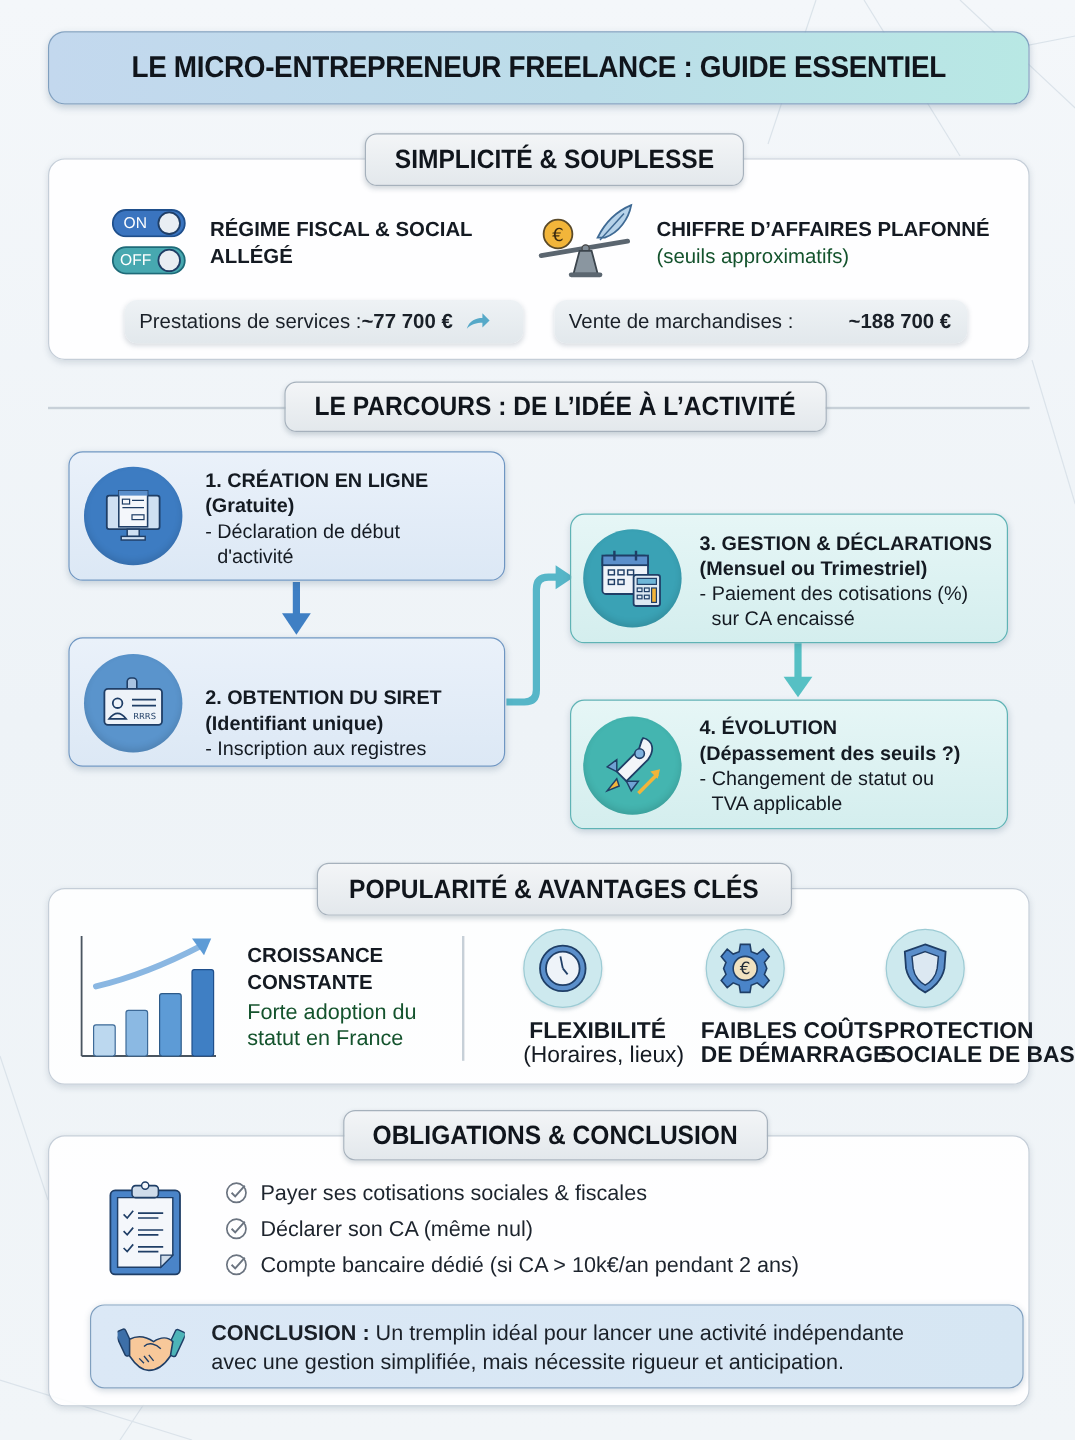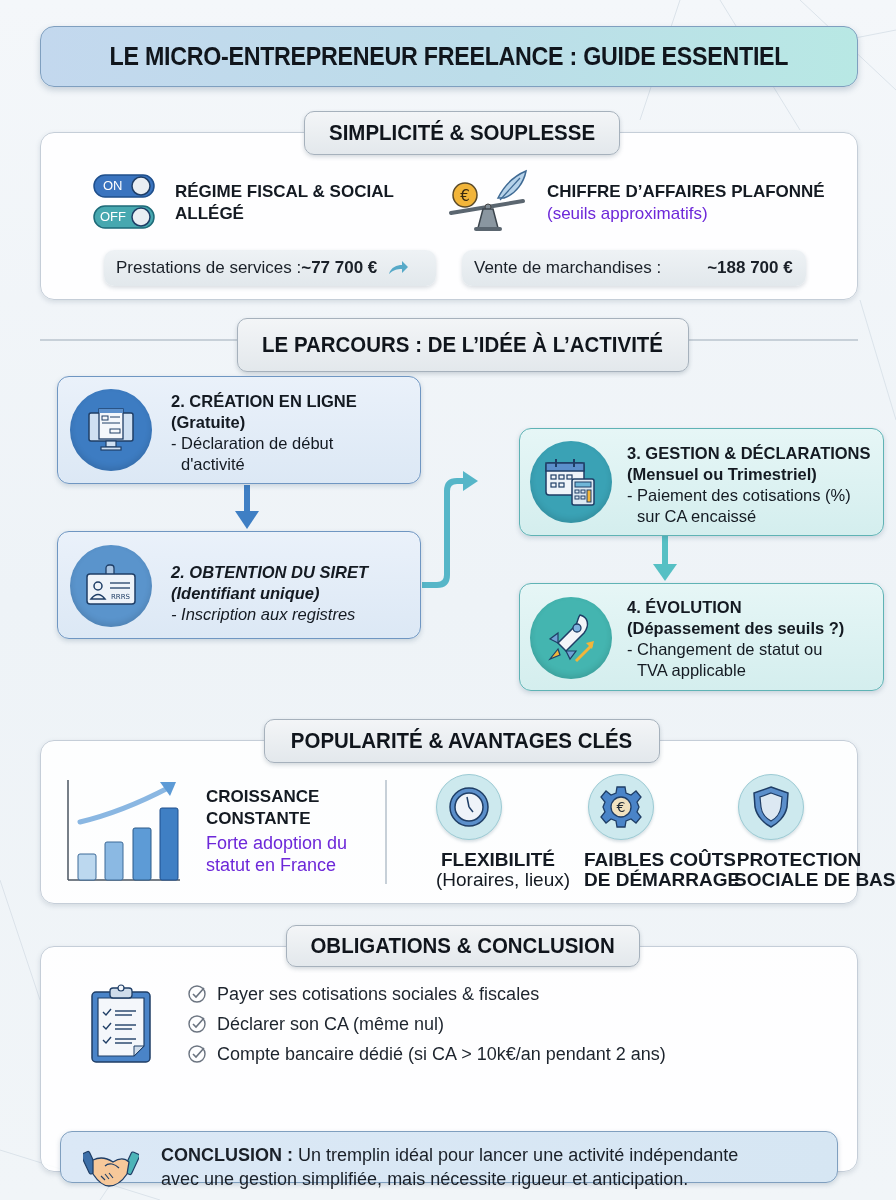--- a/index.html
+++ b/index.html
@@ -40,39 +40,39 @@
     border: 1.5px solid #a6b1bc;
     border-radius: 10px;
     box-shadow: 0 2px 4px rgba(60,80,100,0.22);
     display: flex; align-items: center; justify-content: center;
     font-weight: 700; font-size: 22px; color: #10151c; white-space: nowrap; margin-left: 14px;
   }
   .section-tab span { transform: scaleX(0.93); display: inline-block; }
 
   .bold { font-weight: 700; }
   .h-label { font-weight: 700; font-size: 17px; line-height: 22px; color: #141a22; }
-  .n-label { font-size: 17px; line-height: 22px; color: #6d28d9; }
+  .n-label { font-size: 17px; line-height: 22px; color: #14532d; }
 
   
   .pill {
     background: linear-gradient(180deg, #eef2f5, #e2e8ec);
     border-radius: 10px;
     box-shadow: 0 2px 4px rgba(70,90,110,0.2);
     display: flex; align-items: center; padding-left: 12px;
     font-size: 17px; color: #1a2028; white-space: nowrap;
   }
   .pill .arrow { margin-left: 10px; }
 
   
   .step {
     border-radius: 12px;
     box-shadow: 0 2px 5px rgba(60,90,120,0.22);
   }
   .step.blue { background: linear-gradient(180deg, #eaf1fa, #dce8f5); border: 1.5px solid #6f96c2; }
-  .step.teal { background: linear-gradient(180deg, #e6f6f6, #d4eeee); border: 1.5px solid #5fb3b5; margin-left: 44px; }
+  .step.teal { background: linear-gradient(180deg, #e6f6f6, #d4eeee); border: 1.5px solid #5fb3b5; }
   .step-icon {
     position: absolute; width: 82px; height: 82px; border-radius: 50%;
     display: flex; align-items: center; justify-content: center;
     box-shadow: inset 0 -3px 6px rgba(0,0,0,0.12);
   }
   .step-text { position: absolute; }
   .step-text .t1 { font-weight: 700; font-size: 16.5px; line-height: 21px; }
   .step-text .t2 { font-weight: 700; font-size: 16.5px; line-height: 21px; }
   .step-text .t3 { font-size: 16.5px; line-height: 21px; }
   .step-text .t4 { font-size: 16.5px; line-height: 21px; padding-left: 10px; }
@@ -82,26 +82,25 @@
     background: #cde9ee; border: 1.5px solid #9ccbd4;
     display: flex; align-items: center; justify-content: center;
     box-shadow: 0 2px 3px rgba(60,100,120,0.2);
   }
   .adv-label { position: absolute; text-align: center; font-size: 19px; line-height: 20px; white-space: nowrap; margin-left: 28px; }
 
   .check-row { display: flex; align-items: center; height: 30px; font-size: 18px; color: #1d242d; }
   .check-row svg { margin-right: 10px; flex: 0 0 auto; }
 
   .conclusion {
-    left: 60px; top: 1087px; width: 778px; height: 52px;
+    left: 75px; top: 1087px; width: 778px; height: 70px;
     border-radius: 12px;
     background: linear-gradient(90deg, #dbe8f6, #d6e6f3);
     border: 1.5px solid #7f9fbf;
     box-shadow: 0 2px 5px rgba(60,90,120,0.22);
-    margin-top: 44px;
   }
 </style>
 </head>
 <body>
 
 <svg class="bg-lines" width="896" height="1200">
   <g stroke="#dbe3ea" stroke-width="1" fill="none">
     <line x1="680" y1="0" x2="640" y2="120"></line>
     <line x1="720" y1="0" x2="800" y2="130"></line>
     <line x1="800" y1="0" x2="896" y2="90"></line>
@@ -165,21 +164,21 @@
 </div>
 <div class="abs pill" style="left:462px; top:250px; width:344px; height:36px;gap:46px;">
   <span>Vente de marchandises : </span>
   <span class="bold">~188 700 €</span>
   <svg class="arrow" width="22" height="16">
       <path d="M2 14 C4 7,10 5,15 5 L15 1 L21 7 L15 13 L15 9 C10 9,6 10,2 14 Z" fill="#56a9c8"></path>
     </svg>
 </div>
 
 <div class="abs" style="left:40px; top:339px; width:818px; height:1.5px; background:#c7d0d8;"></div>
-<div class="abs section-tab" style="left:223px; top:318px; width:452px; height:54px;">
+<div class="abs section-tab" style="left:223px; top:318px; width:452px; height:42px;">
   <span>LE PARCOURS : DE L’IDÉE À L’ACTIVITÉ</span>
 </div>
 
 <svg class="abs" style="left:0; top:0;" width="896" height="720">
 
   <rect x="244" y="485" width="6" height="28" fill="#3f7fc4"></rect>
   <path d="M235 511 L259 511 L247 529 Z" fill="#3f7fc4"></path>
 
   <path d="M422 585 L437 585 Q447 585 447 575 L447 491 Q447 481 457 481 L466 481" fill="none" stroke="#56b6c8" stroke-width="6"></path>
   <path d="M463 471 L478 481 L463 491 Z" fill="#56b6c8"></path>
@@ -196,40 +195,40 @@
       <rect x="13" y="2" width="24" height="4" fill="#5b8fcb"></rect>
       <rect x="16" y="9" width="6" height="4" fill="none" stroke="#1f3e66" stroke-width="1"></rect>
       <line x1="24" y1="10" x2="34" y2="10" stroke="#1f3e66" stroke-width="1"></line>
       <line x1="16" y1="16" x2="34" y2="16" stroke="#1f3e66" stroke-width="1"></line>
       <rect x="24" y="22" width="10" height="4" fill="none" stroke="#1f3e66" stroke-width="1"></rect>
       <rect x="20" y="34" width="10" height="6" fill="#cfe0f2" stroke="#1f3e66" stroke-width="1.2"></rect>
       <rect x="15" y="40" width="20" height="3" fill="#cfe0f2" stroke="#1f3e66" stroke-width="1.2"></rect>
     </svg>
   </div>
   <div class="step-text" style="left:113px; top:14px;">
-    <div class="t1">2. CRÉATION EN LIGNE</div>
+    <div class="t1">1. CRÉATION EN LIGNE</div>
     <div class="t2">(Gratuite)</div>
     <div class="t3">- Déclaration de début</div>
     <div class="t4">d'activité</div>
   </div>
 </div>
 
 <div class="abs step blue" style="left:57px; top:531px; width:364px; height:108px;">
   <div class="step-icon" style="left:12px; top:13px; background:#5a94cc;">
     <svg width="54" height="44">
       <rect x="22" y="1" width="8" height="12" rx="3" fill="#a9c4e2" stroke="#1f3e66" stroke-width="1.3"></rect>
       <rect x="3" y="10" width="48" height="30" rx="3" fill="#eef3f9" stroke="#1f3e66" stroke-width="1.5"></rect>
       <circle cx="14" cy="22" r="4" fill="none" stroke="#1f3e66" stroke-width="1.5"></circle>
       <path d="M7 35 Q14 26 21 35 Z" fill="none" stroke="#1f3e66" stroke-width="1.5"></path>
       <line x1="26" y1="19" x2="46" y2="19" stroke="#1f3e66" stroke-width="1.3"></line>
       <line x1="26" y1="24" x2="46" y2="24" stroke="#1f3e66" stroke-width="1.3"></line>
       <text x="27" y="35" font-size="7" fill="#1f3e66" font-family="DejaVu Sans, sans-serif">RRRS</text>
     </svg>
   </div>
-  <div class="step-text" style="left:113px; top:30px;font-style:italic;">
+  <div class="step-text" style="left:113px; top:40px;">
     <div class="t1">2. OBTENTION DU SIRET</div>
     <div class="t2">(Identifiant unique)</div>
     <div class="t3">- Inscription aux registres</div>
   </div>
 </div>
 
 <div class="abs step teal" style="left:475px; top:428px; width:365px; height:108px;">
   <div class="step-icon" style="left:10px; top:12px; background:#3aa2b5;">
     <svg width="54" height="50">
       <rect x="2" y="6" width="38" height="32" rx="3" fill="#eef3f9" stroke="#1f3e66" stroke-width="1.5"></rect>

